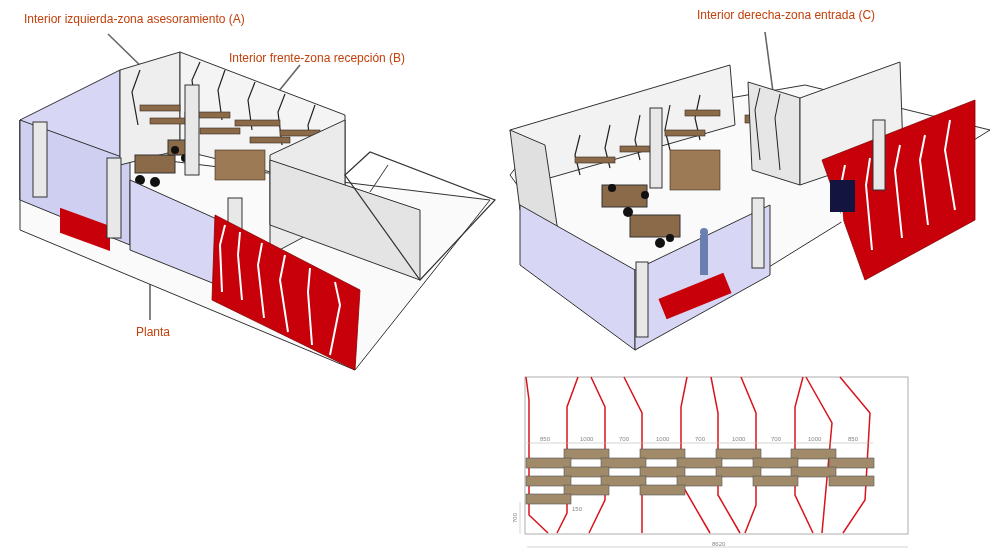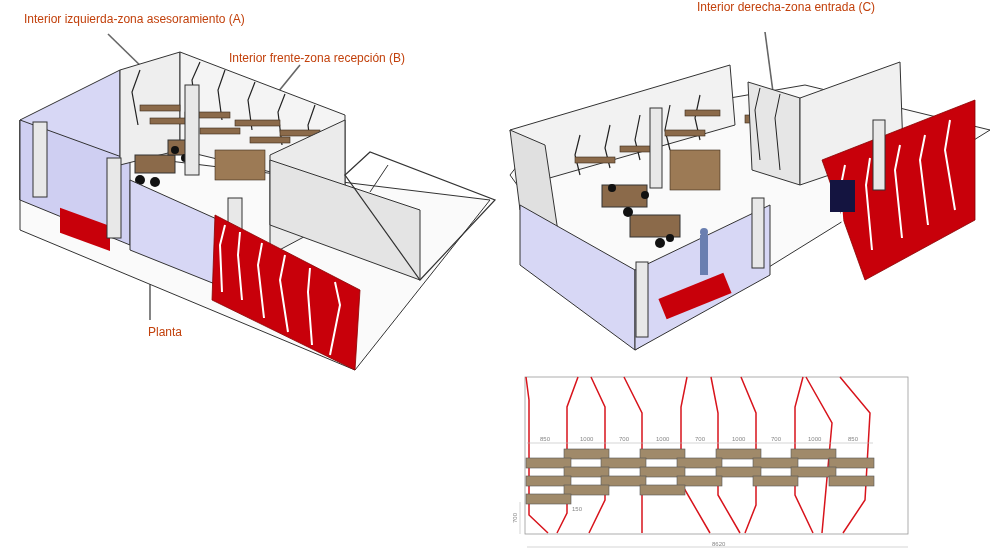--- a/index.html
+++ b/index.html
@@ -6,22 +6,22 @@
   body{width:1000px;height:557px;position:relative;overflow:hidden;font-family:"Liberation Sans",sans-serif;}
   .label{position:absolute;font-size:12px;color:#c2410c;white-space:nowrap;}
   svg{position:absolute;left:0;top:0;}
   .dim{font-size:6px;fill:#888;font-family:"Liberation Sans",sans-serif;}
 </style>
 </head>
 <body>
 
 <div class="label" style="left:24px;top:12px;">Interior izquierda-zona asesoramiento (A)</div>
 <div class="label" style="left:229px;top:51px;">Interior frente-zona recepción (B)</div>
-<div class="label" style="left:697px;top:0;">Interior derecha-zona entrada (C)</div>
-<div class="label" style="left:148px;top:325px;">Planta</div>
+<div class="label" style="left:697px;top:8px;">Interior derecha-zona entrada (C)</div>
+<div class="label" style="left:136px;top:325px;">Planta</div>
 
 <svg width="500" height="380" viewBox="0 0 500 380">
 
   <line x1="108" y1="34" x2="150" y2="75" stroke="#666" stroke-width="1.6"></line>
   <line x1="300" y1="65" x2="278" y2="92" stroke="#666" stroke-width="1.6"></line>
   <line x1="150" y1="245" x2="150" y2="320" stroke="#666" stroke-width="1.6"></line>
 
   <polygon points="20,120 120,155 490,200 355,370 20,230" fill="#fafafa" stroke="#333" stroke-width="1"></polygon>
 
   <polygon points="20,120 120,70 120,160 20,200" fill="#d7d7f5" stroke="#333" stroke-width="1"></polygon>

